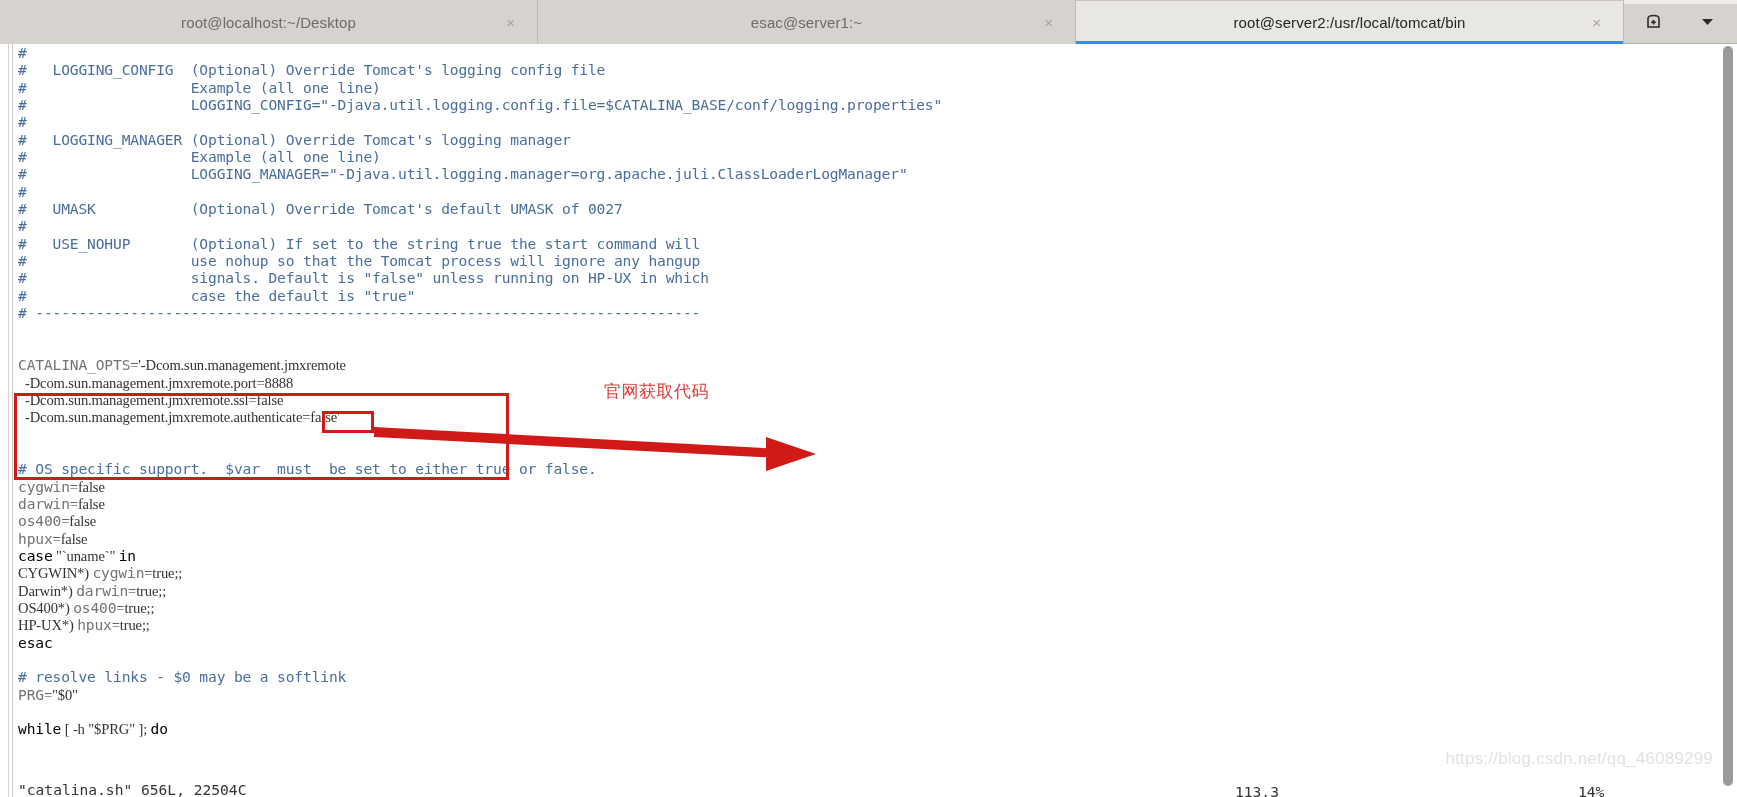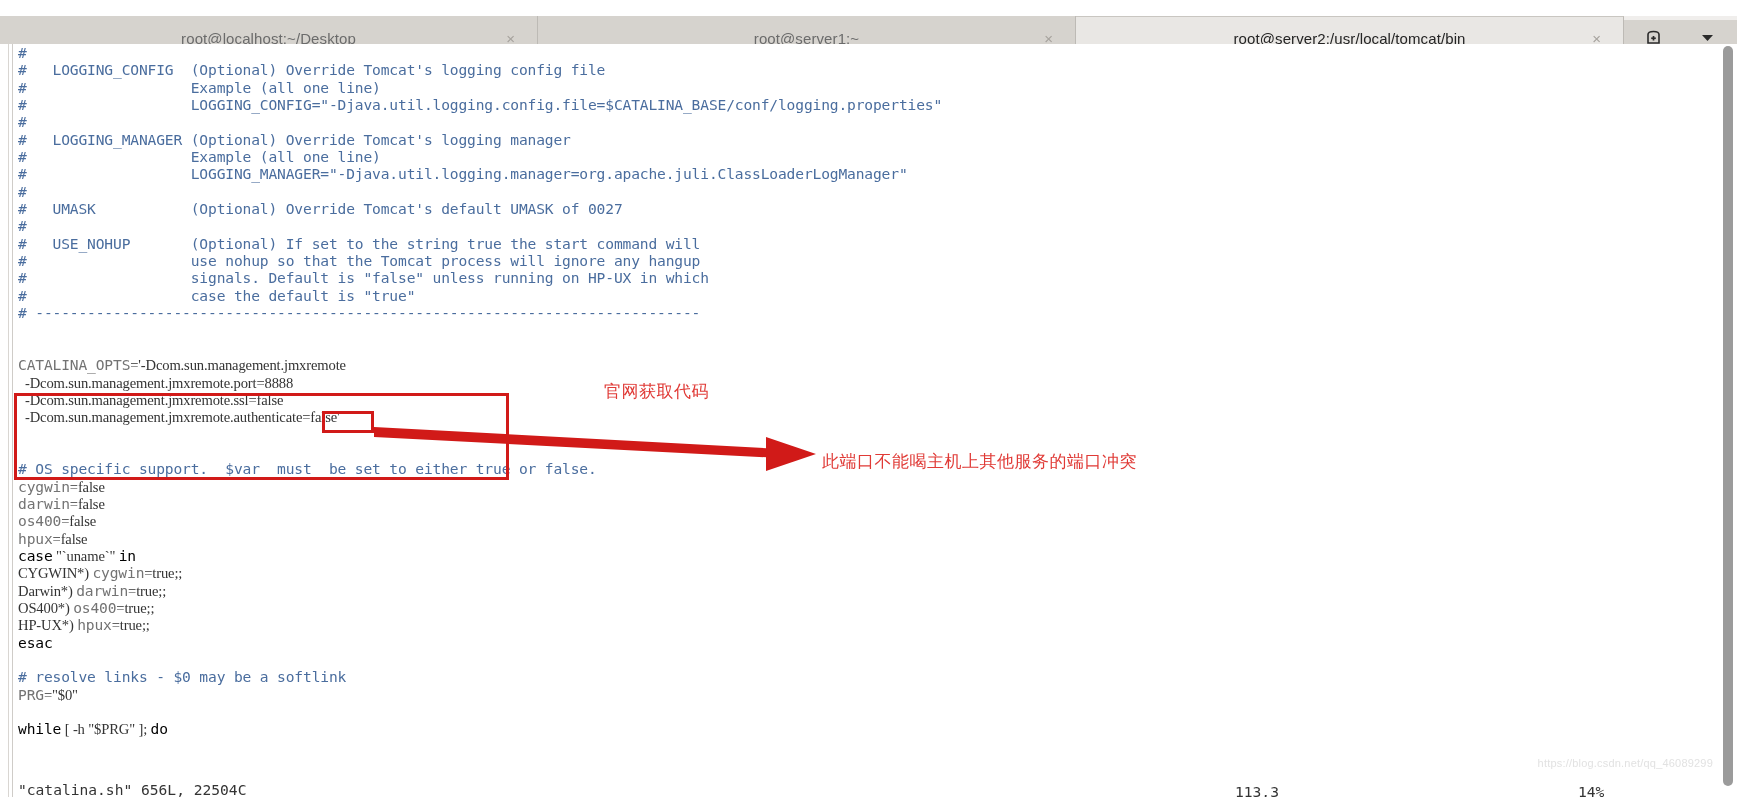--- a/index.html
+++ b/index.html
@@ -15,21 +15,21 @@
     position: relative;
     width: 1737px;
     height: 797px;
     background: #ffffff;
     overflow: hidden;
   }
 
   
   .tabbar {
     position: absolute;
-    top: 16px; left: 0;
+    top: 0; left: 0;
     width: 1737px;
     height: 44px;
     background: #d6d3ce;
     border-bottom: 1px solid #b5b2ad;
     display: flex;
     align-items: stretch;
   }
   .tabbar-top-edge {
     position: absolute;
     top: 0; left: 0; width: 1737px; height: 4px;
@@ -59,21 +59,20 @@
     color: #a6a29d;
     line-height: 1;
     cursor: pointer;
   }
   .tab.active {
     background: #e9e7e4;
     border-top: 1px solid #c9c6c1;
   }
   .tab.active .tab-label {
     color: #242424;
-    text-decoration: underline;
   }
   .tab.active::after {
     content: "";
     position: absolute;
     left: 0; right: 0; bottom: 0;
     height: 3px;
     background: #3a8fd4;
   }
   .tab.t1 { width: 538px; }
   .tab.t2 { width: 538px; }
@@ -184,21 +183,21 @@
   .ann-text-1 { left: 604px; top: 380px; }
   .ann-text-2 { left: 822px; top: 450px; }
 
   .ann-arrow { position: absolute; pointer-events: none; }
 
   
   .watermark {
     position: absolute;
     right: 24px;
     bottom: 28px;
-    font-size: 11px;
+    font-size: 17px;
     color: #e2e2e2;
     font-family: "Liberation Sans", sans-serif;
     white-space: nowrap;
     letter-spacing: 0.2px;
   }
   .status-line {
     position: absolute;
     bottom: -2px;
     left: 18px;
     right: 24px;
@@ -234,21 +233,21 @@
 
   <div class="tabbar">
     <div class="tabbar-top-edge"></div>
 
     <div class="tab t1">
       <span class="tab-label">root@localhost:~/Desktop</span>
       <span class="tab-close">×</span>
     </div>
 
     <div class="tab t2">
-      <span class="tab-label">root@server1:~</span>
+      <span class="tab-label">esac@server1:~</span>
       <span class="tab-close">×</span>
     </div>
 
     <div class="tab t3 active">
       <span class="tab-label">root@server2:/usr/local/tomcat/bin</span>
       <span class="tab-close">×</span>
     </div>
 
     <div class="tabbar-actions">
       <span class="icon-btn">
@@ -284,15 +283,14 @@
 
   <div class="ann-box ann-box-main"></div>
   <div class="ann-box ann-box-port"></div>
 
   <svg class="ann-arrow" style="left:0;top:0;width:1737px;height:797px;">
     <polygon points="374,427 800,450 800,459 374,437" fill="#d11a18"></polygon>
     <polygon points="766,437 816,454 766,471" fill="#d11a18"></polygon>
   </svg>
 
   <div class="ann-text ann-text-1">官网获取代码</div>
-  <div class="ann-text ann-text-2">此端口不能喝主机上其他服务的端口冲突</div>
 
 </div>
 
 </body></html>

